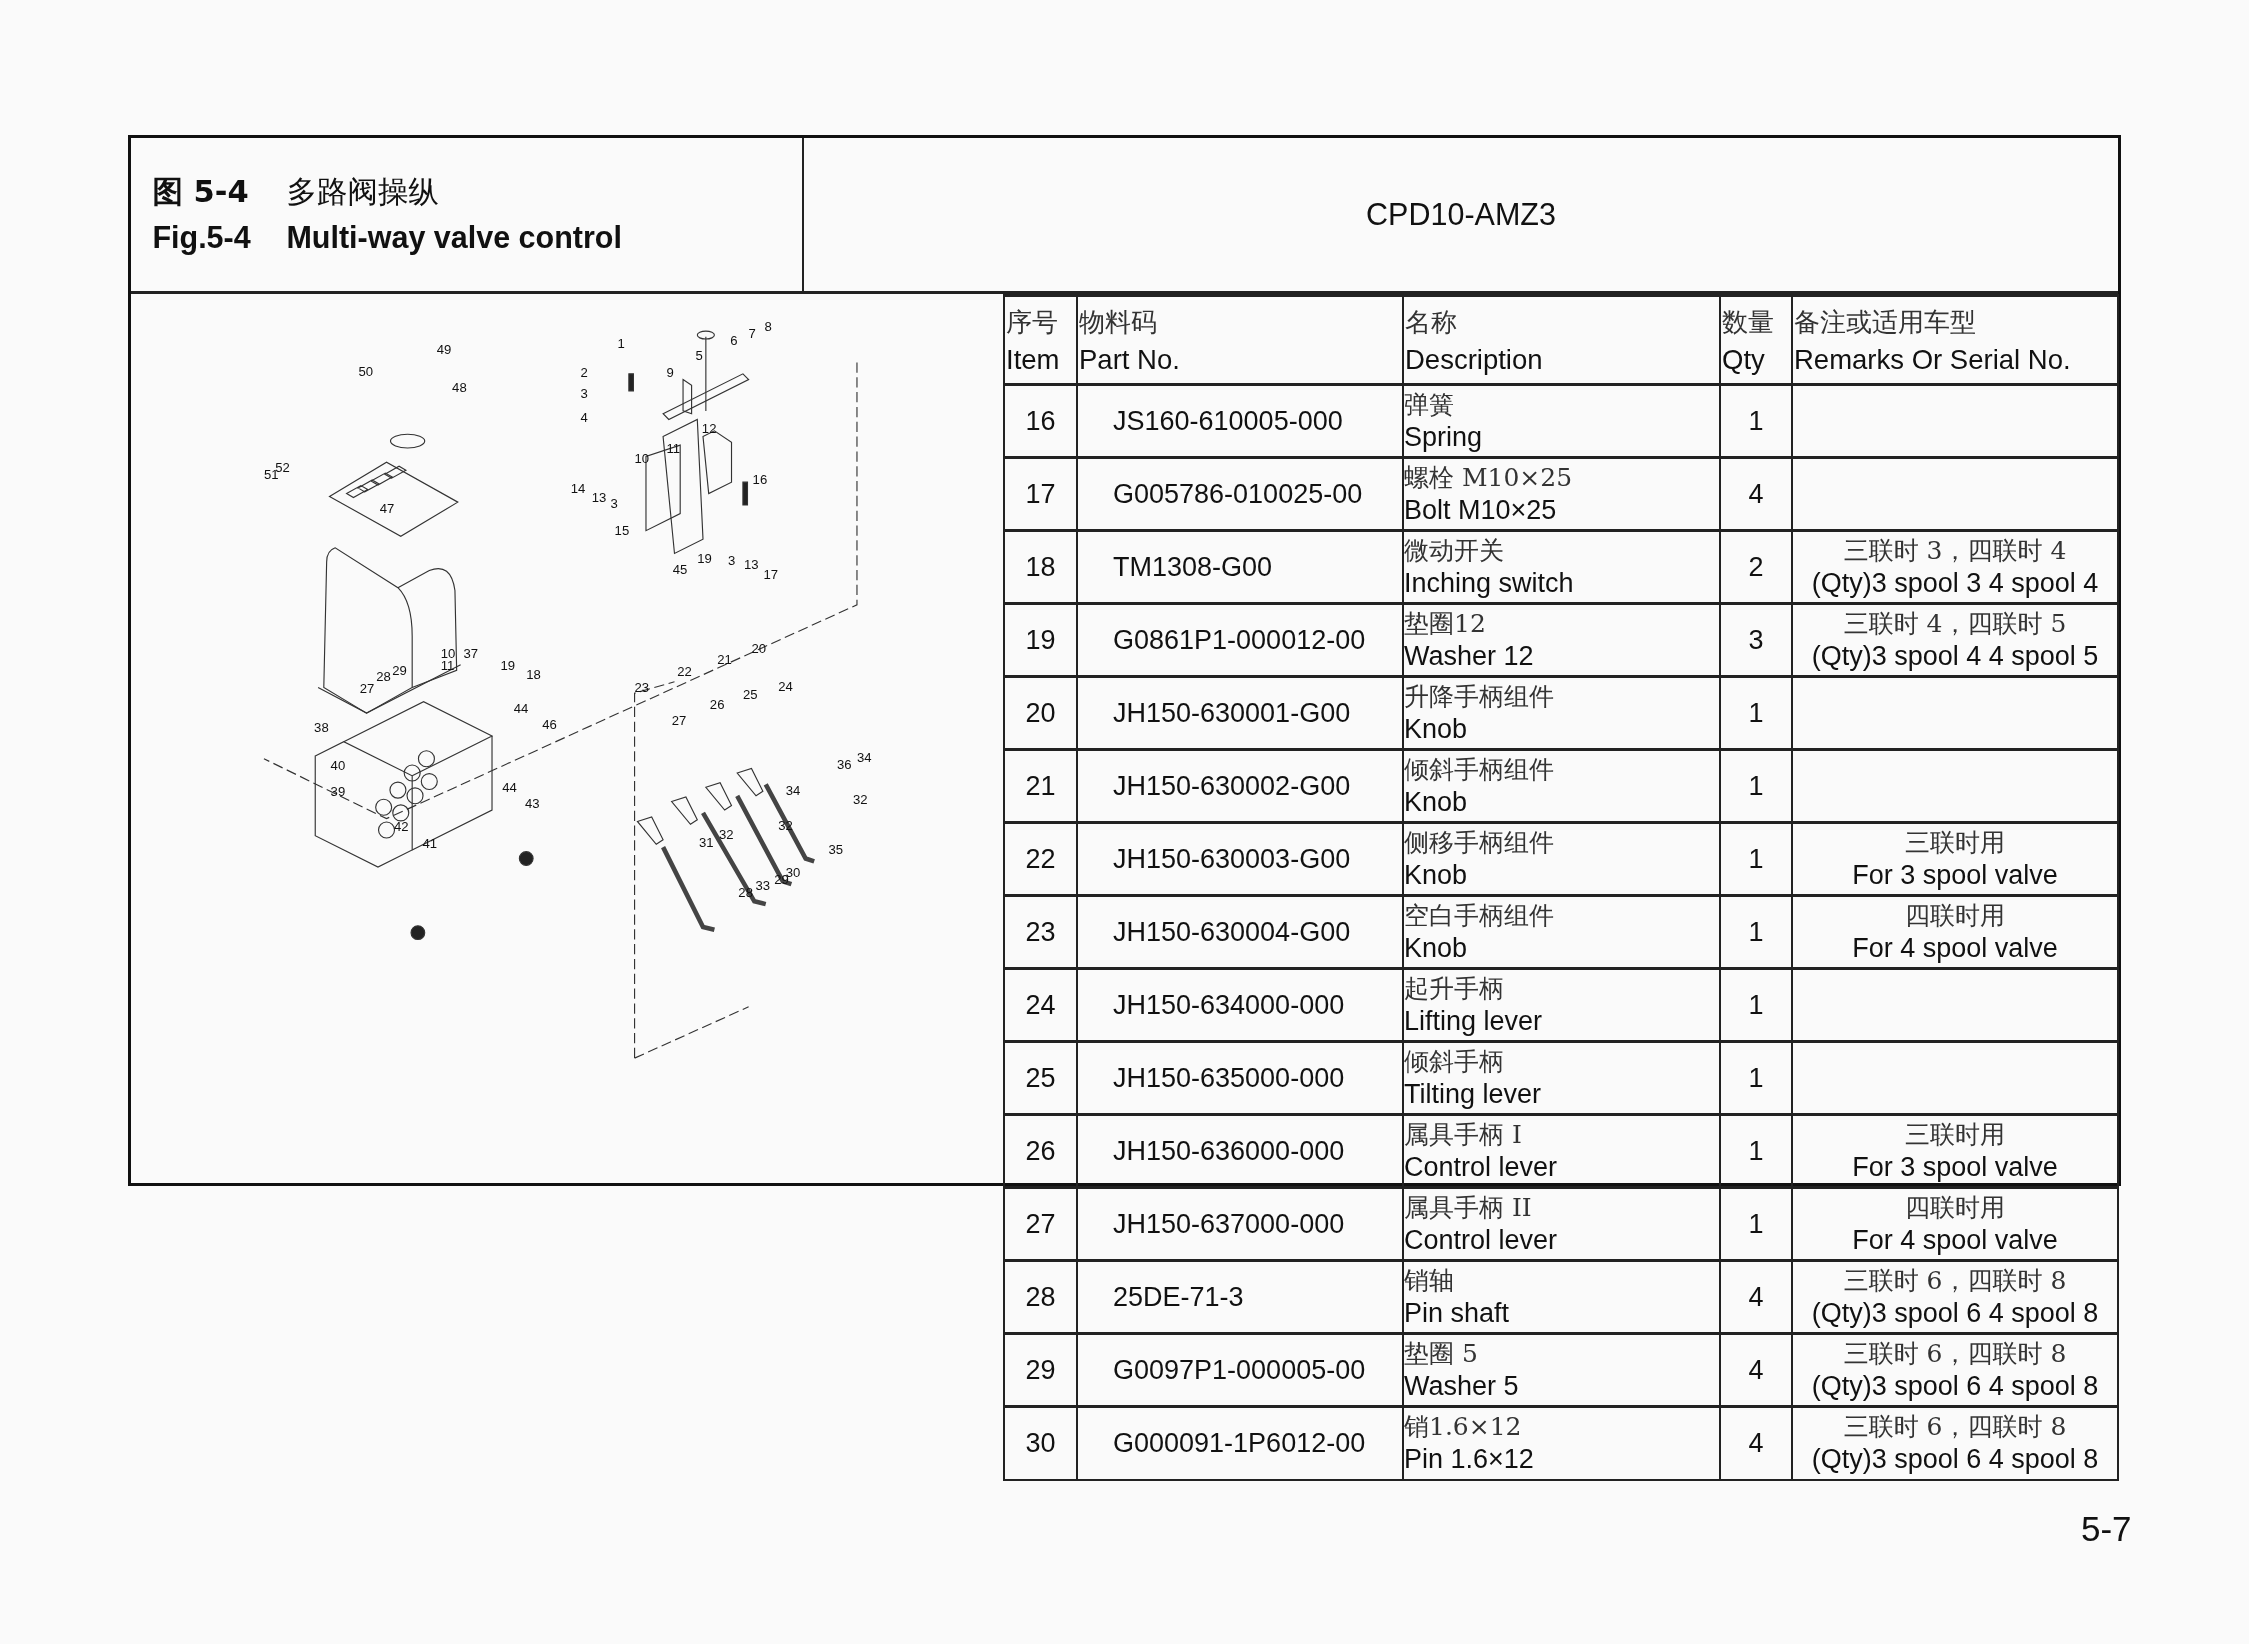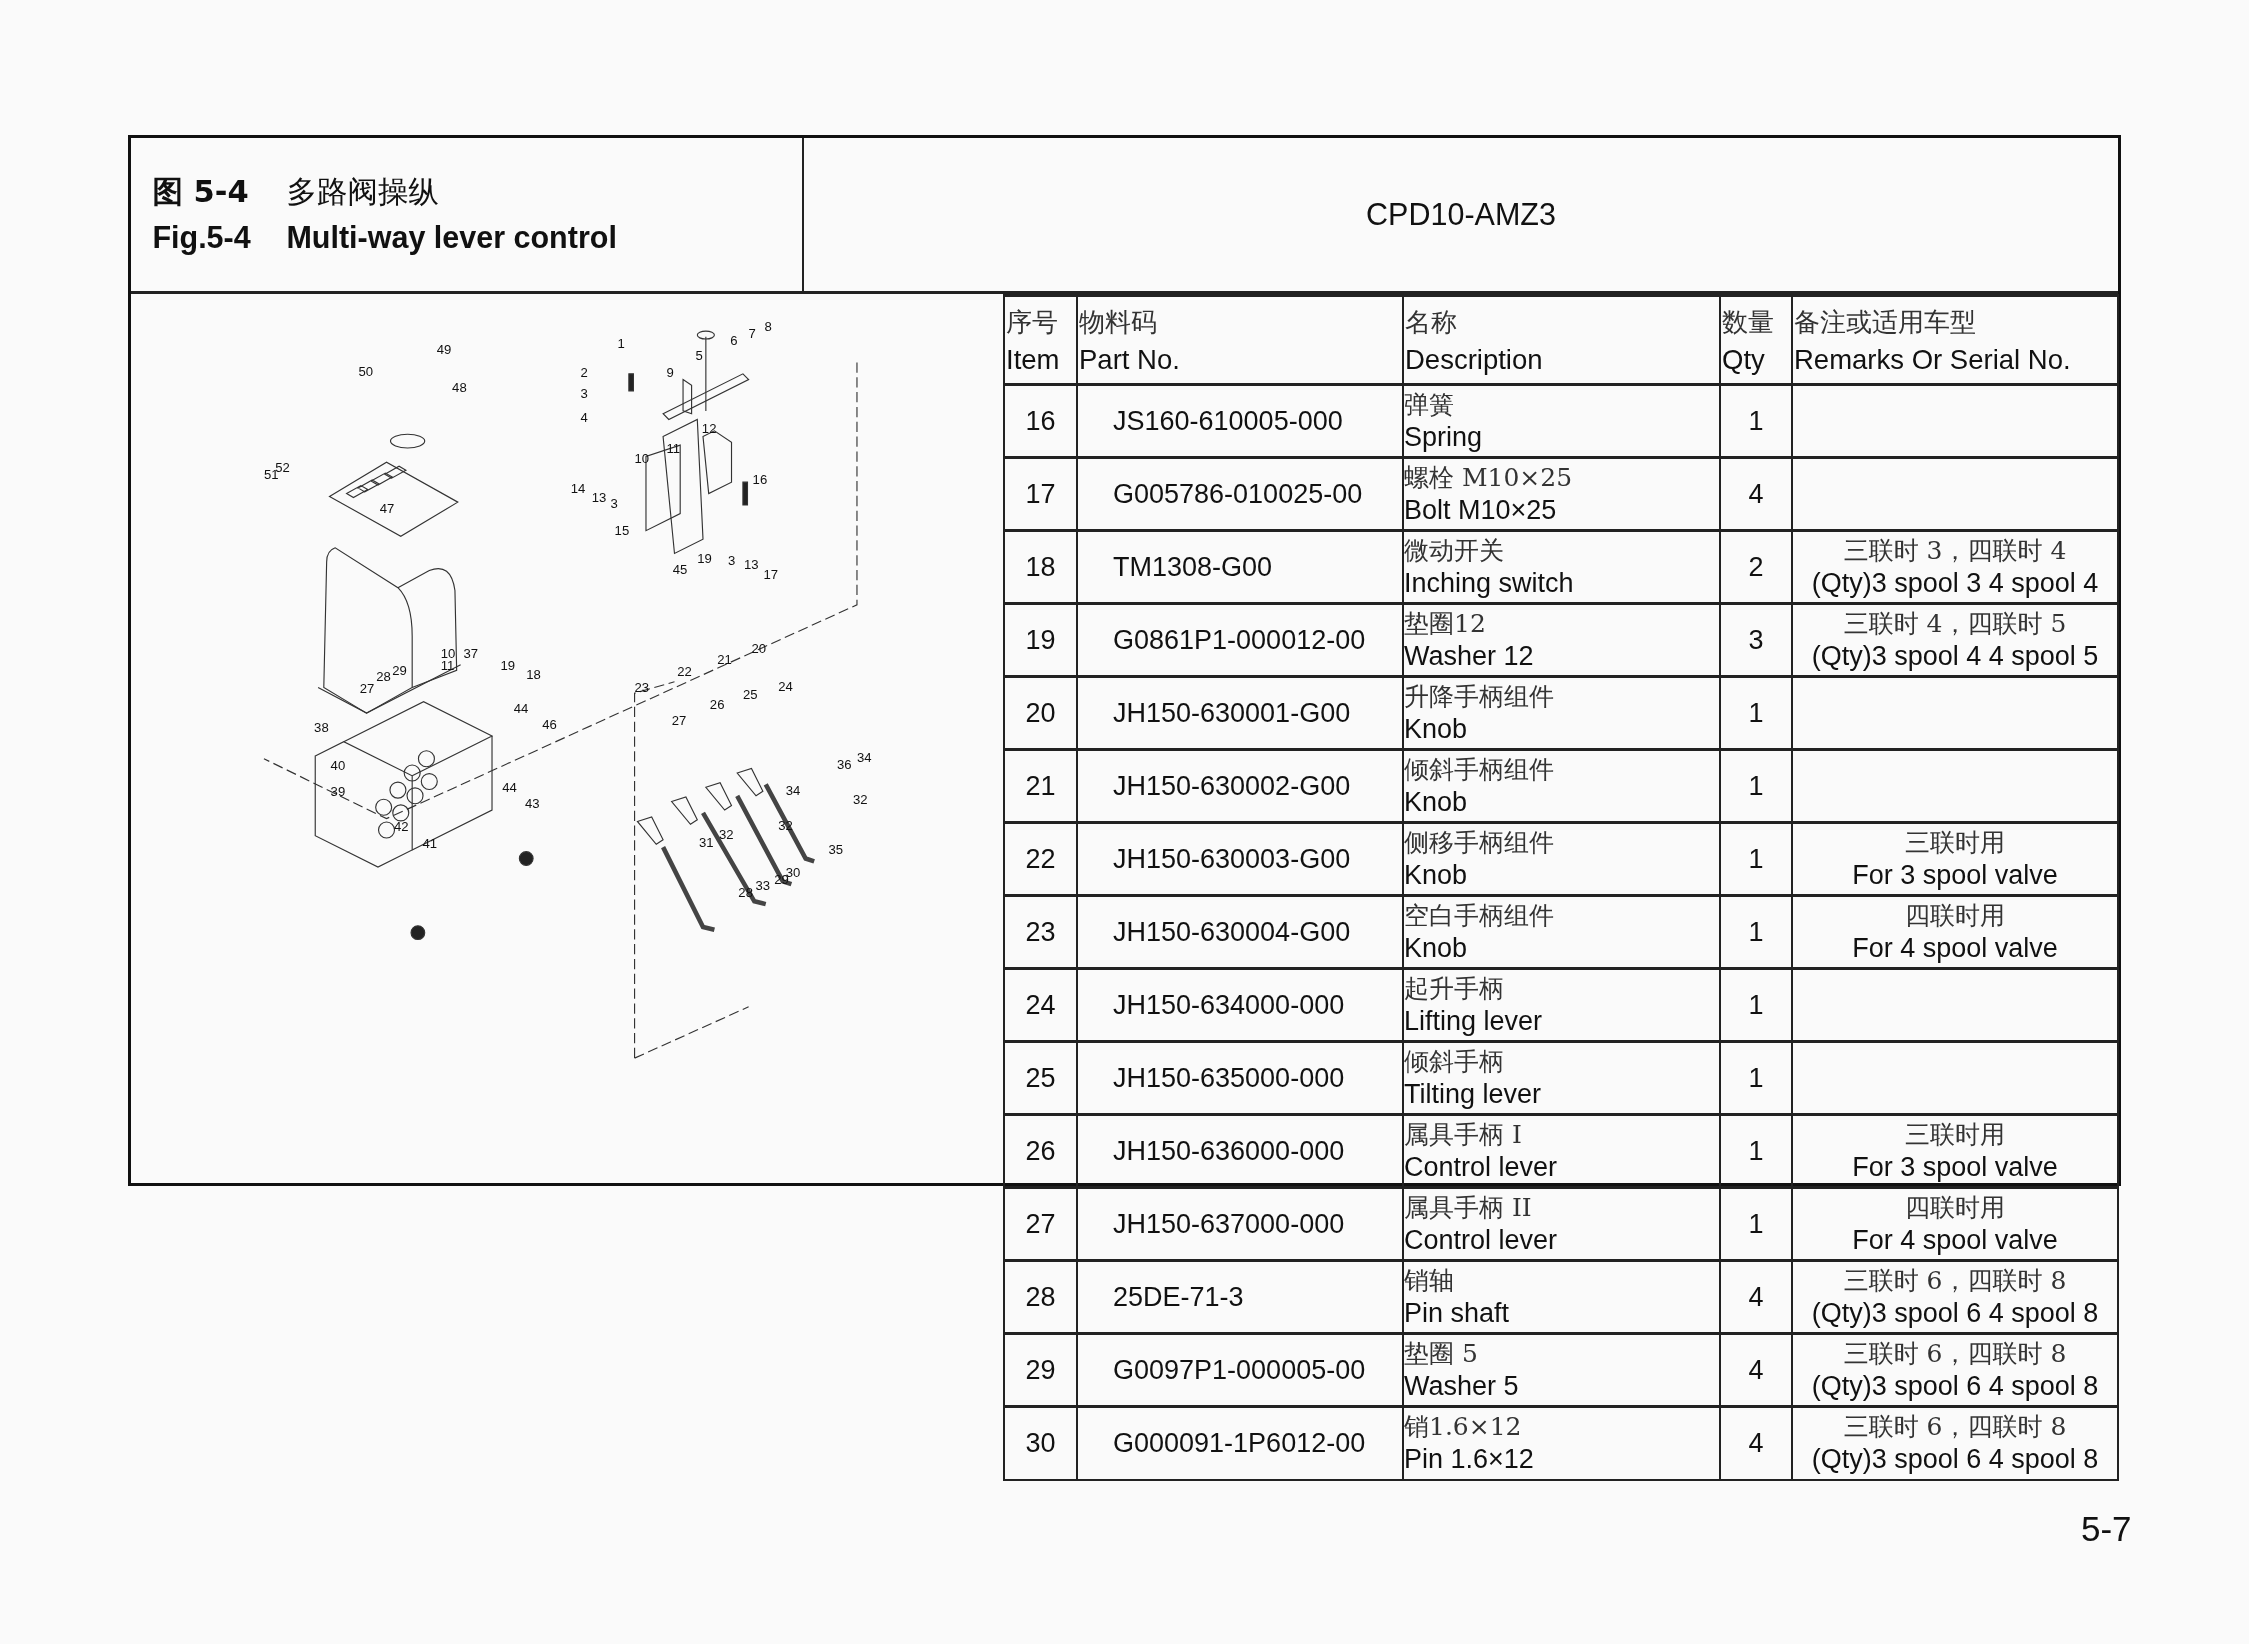--- a/index.html
+++ b/index.html
@@ -32,21 +32,21 @@
 </head>
 <body>
 
 <div class="frame">
   <div class="header">
     <div class="title-cell">
       <div class="title-zh">
         <span class="num">图 5-4</span><span>多路阀操纵</span>
       </div>
       <div class="title-en">
-        <span class="num">Fig.5-4</span><span>Multi-way lever control</span>
+        <span class="num">Fig.5-4</span><span>Multi-way valve control</span>
       </div>
     </div>
     <div class="model-cell">CPD10-AMZ3</div>
   </div>
 
   <div class="diagram">
     <svg id="diagram-svg" viewBox="0 0 1143 1559">
       <g fill="none" stroke="#333" stroke-width="2">
 
         <path d="M155 355 L255 295 L380 365 L280 425 Z"></path>

